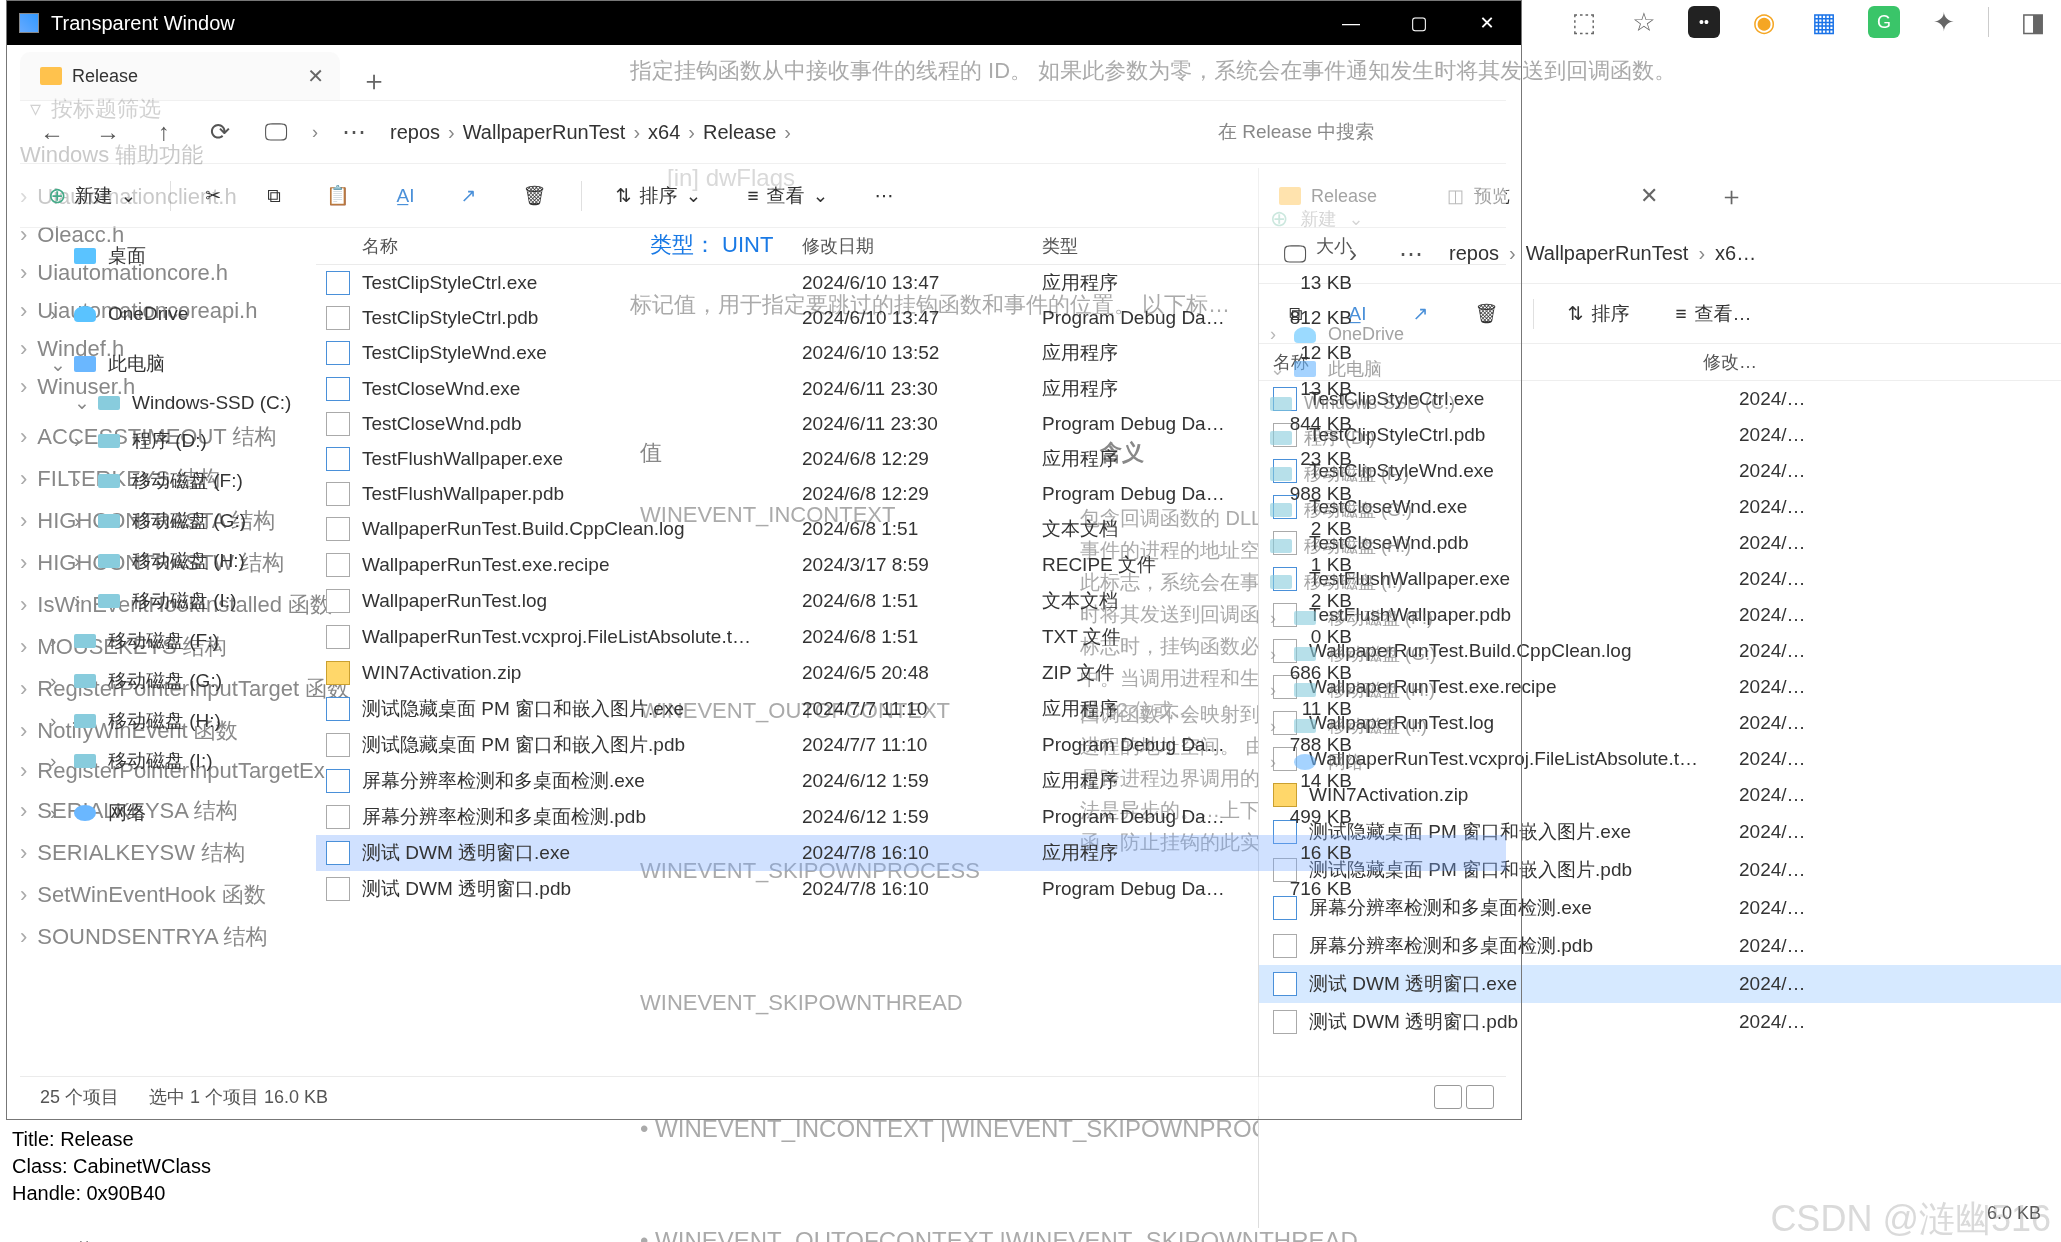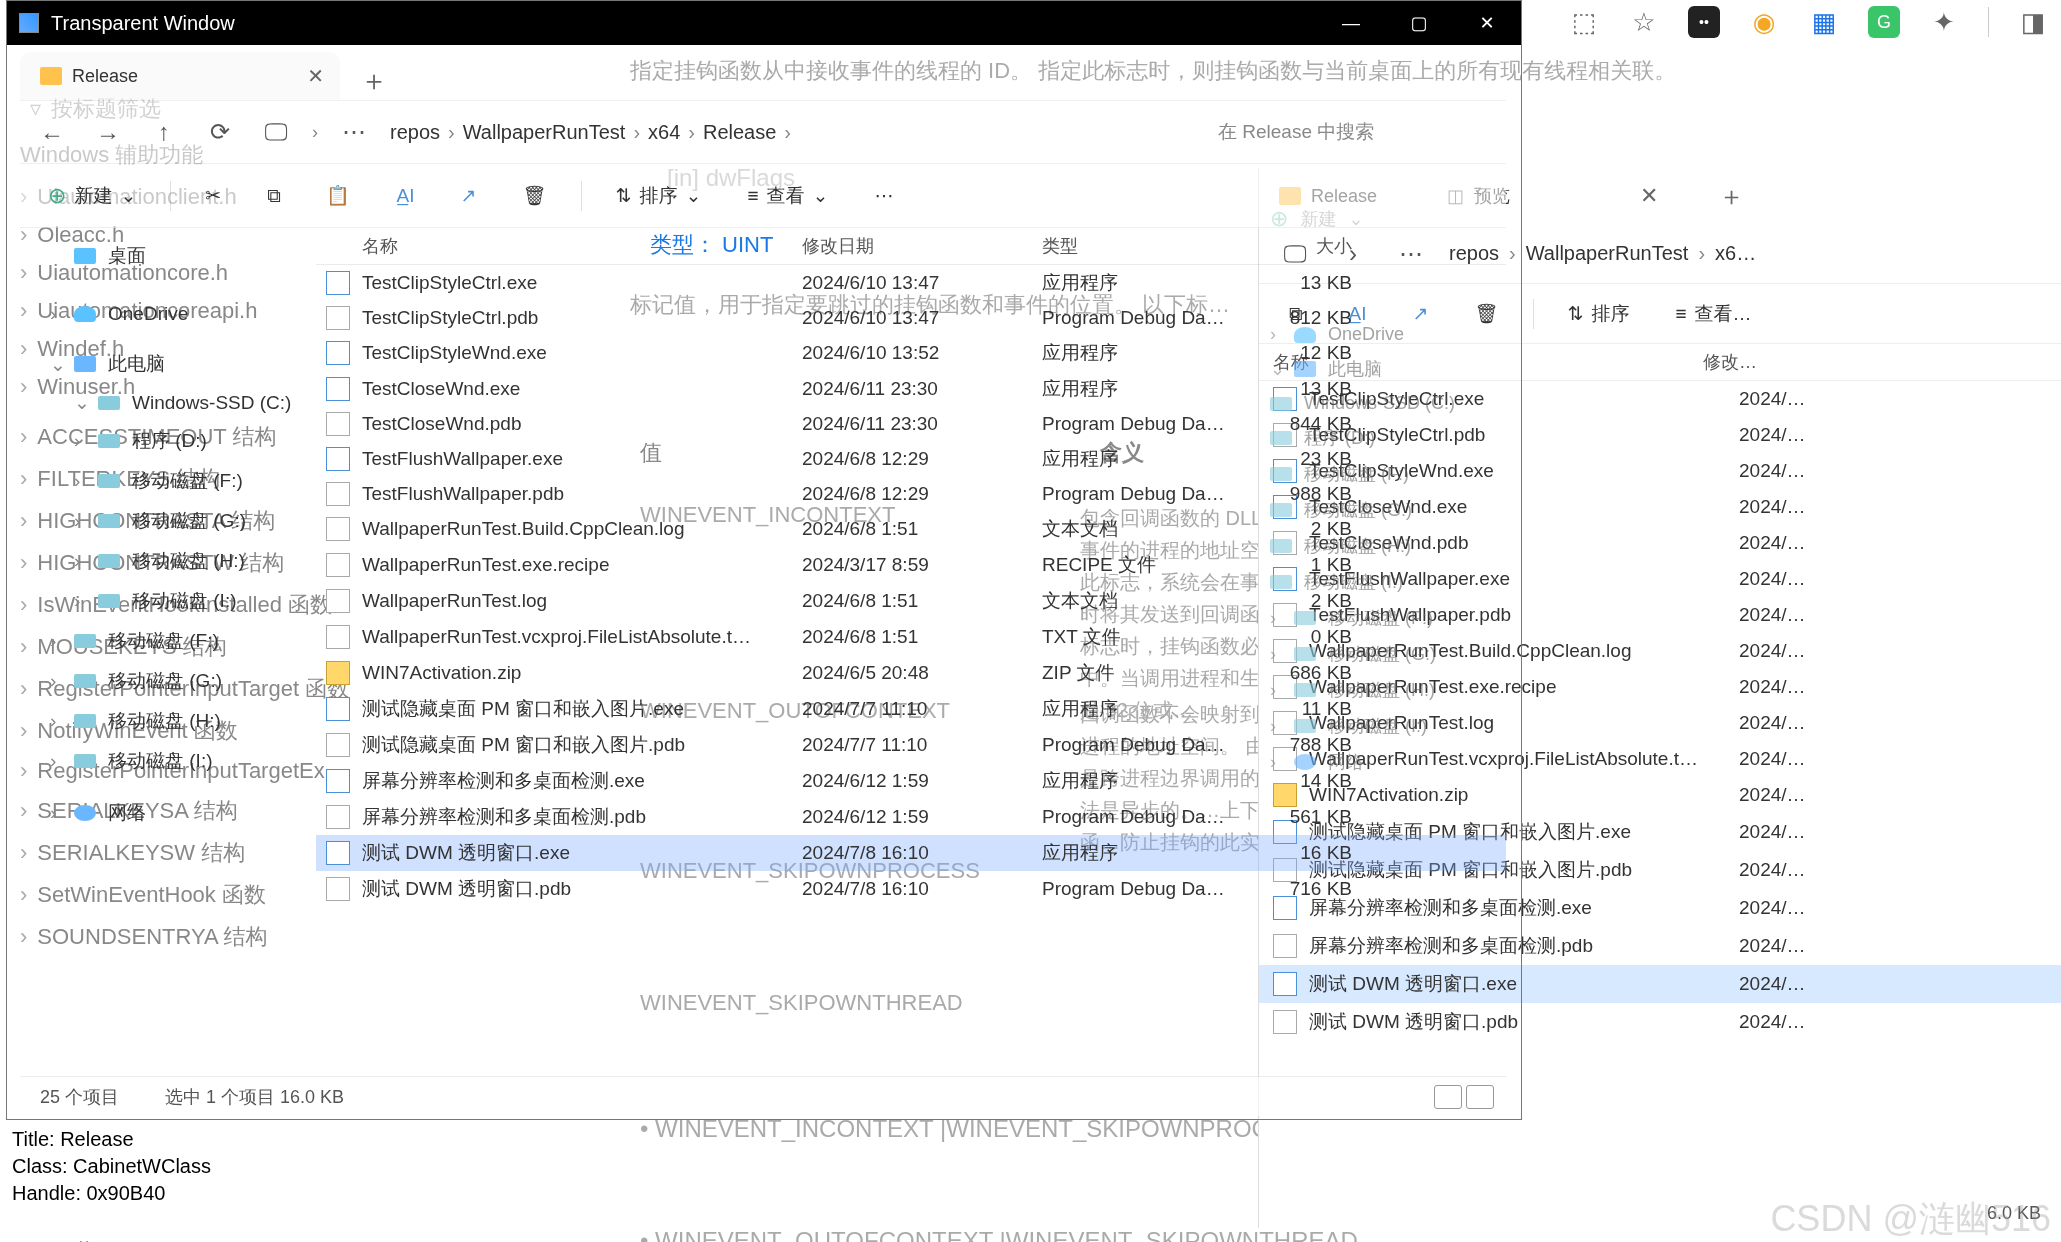--- a/index.html
+++ b/index.html
@@ -76,21 +76,21 @@
 .col-size { width: 110px; text-align: right; }
 .file-row { display: flex; align-items: center; padding: 5px 10px; font-size: 19px; }
 .file-row.selected { background: rgba(120,170,255,.35); }
 .file-ico { width: 24px; height: 24px; margin-right: 12px; flex-shrink: 0; display: inline-flex; align-items:center; justify-content:center; font-size:16px; }
 .ico-exe { background:#fff; border:1px solid #4a90d9; }
 .ico-pdb { background:#fff; border:1px solid #aaa; }
 .ico-log { background:#fff; border:1px solid #aaa; }
 .ico-txt { background:#fff; border:1px solid #aaa; }
 .ico-zip { background:#ffd76a; border:1px solid #caa030; }
 .ico-recipe { background:#fff; border:1px solid #aaa; }
-.statusbar { position:absolute; left:0; right:0; bottom:0; height:40px; display:flex; align-items:center; gap:46px; padding:0 20px; font-size:18px; color:#555; background:rgba(255,255,255,.6); border-top:1px solid rgba(0,0,0,.08);}
+.statusbar { position:absolute; left:0; right:0; bottom:0; height:40px; display:flex; align-items:center; gap:30px; padding:0 20px; font-size:18px; color:#555; background:rgba(255,255,255,.6); border-top:1px solid rgba(0,0,0,.08);}
 .view-toggle { position:absolute; right:12px; display:flex; gap:4px; }
 .view-toggle span { width:28px; height:24px; border:1px solid #999; border-radius:3px; display:inline-block;}
 
 
 .explorer2 { position: absolute; left: 1258px; top: 168px; right: 0; height: 1060px; z-index: 40; background:#fff; border-left:1px solid #ddd;}
 .e2-tabstrip { height:56px; display:flex; align-items:center; }
 .e2-tab { display:flex; align-items:center; gap:10px; padding:8px 20px; position:relative;}
 .e2-close { margin-left:120px; font-size:22px; color:#666;}
 .e2-add { margin-left:40px; font-size:26px; color:#666;}
 .e2-addrbar { height:60px; display:flex; align-items:center; gap:18px; padding:0 16px; border-bottom:1px solid #eee;}
@@ -112,21 +112,21 @@
 .browser-icons { position:absolute; top:6px; right:12px; display:flex; align-items:center; gap:28px; z-index:30;}
 .b-ico { width:32px; height:32px; display:flex; align-items:center; justify-content:center; font-size:26px; color:#666;}
 .b-ico.green { background:#3ac569; border-radius:6px; color:#fff; font-size:18px;}
 .b-ico.blue { color:#1a73e8; }
 .b-ico.dark { background:#222; border-radius:6px; color:#fff; font-size:14px;}
 .b-sep { width:1px; height:30px; background:#ccc;}
 </style>
 </head>
 <body>
 
-<div class="bg-layer bg-text-1">指定挂钩函数从中接收事件的线程的 ID。 指定此标志时，则挂钩函数与当前桌面上的所有现有线程相关联。</div>
+<div class="bg-layer bg-text-1">指定挂钩函数从中接收事件的线程的 ID。 如果此参数为零，系统会在事件通知发生时将其发送到回调函数。</div>
 <div class="bg-layer bg-text-2">[in]  dwFlags</div>
 <div class="bg-layer bg-text-3">类型：  UINT</div>
 <div class="bg-layer bg-text-4">标记值，用于指定要跳过的挂钩函数和事件的位置。 以下标…</div>
 <div class="bg-layer bg-label-value">值</div>
 <div class="bg-layer bg-label-meaning">含义</div>
 <div class="bg-layer bg-code-1">WINEVENT_INCONTEXT</div>
 <div class="bg-layer bg-meaning-1">包含回调函数的 DLL 映射到生成事件的进程的地址空间中。 使用此标志，系统会在事件通知发生时将其发送到回调函数。 指定此标志时，挂钩函数必须位于 DLL 中。当调用进程和生成进程都不是 32 位或…</div>
 <div class="bg-layer bg-code-2">WINEVENT_OUTOFCONTEXT</div>
 <div class="bg-layer bg-meaning-2">回调函数不会映射到生成事件的进程的地址空间。 由于挂钩函数是跨进程边界调用的，因此…方法是异步的。…上下文外挂钩函…防止挂钩的此实…</div>
 <div class="bg-layer bg-code-3">WINEVENT_SKIPOWNPROCESS</div>
@@ -618,21 +618,21 @@
             <span class="col-name">屏幕分辨率检测和多桌面检测.exe</span>
             <span class="col-date">2024/6/12 1:59</span>
             <span class="col-type">应用程序</span>
             <span class="col-size">14 KB</span>
           </div>
           <div class="file-row">
             <span class="file-ico ico-pdb"></span>
             <span class="col-name">屏幕分辨率检测和多桌面检测.pdb</span>
             <span class="col-date">2024/6/12 1:59</span>
             <span class="col-type">Program Debug Da…</span>
-            <span class="col-size">561 KB</span>
+            <span class="col-size">499 KB</span>
           </div>
           <div class="file-row selected">
             <span class="file-ico ico-exe"></span>
             <span class="col-name">测试 DWM 透明窗口.exe</span>
             <span class="col-date">2024/7/8 16:10</span>
             <span class="col-type">应用程序</span>
             <span class="col-size">16 KB</span>
           </div>
           <div class="file-row">
             <span class="file-ico ico-pdb"></span>

